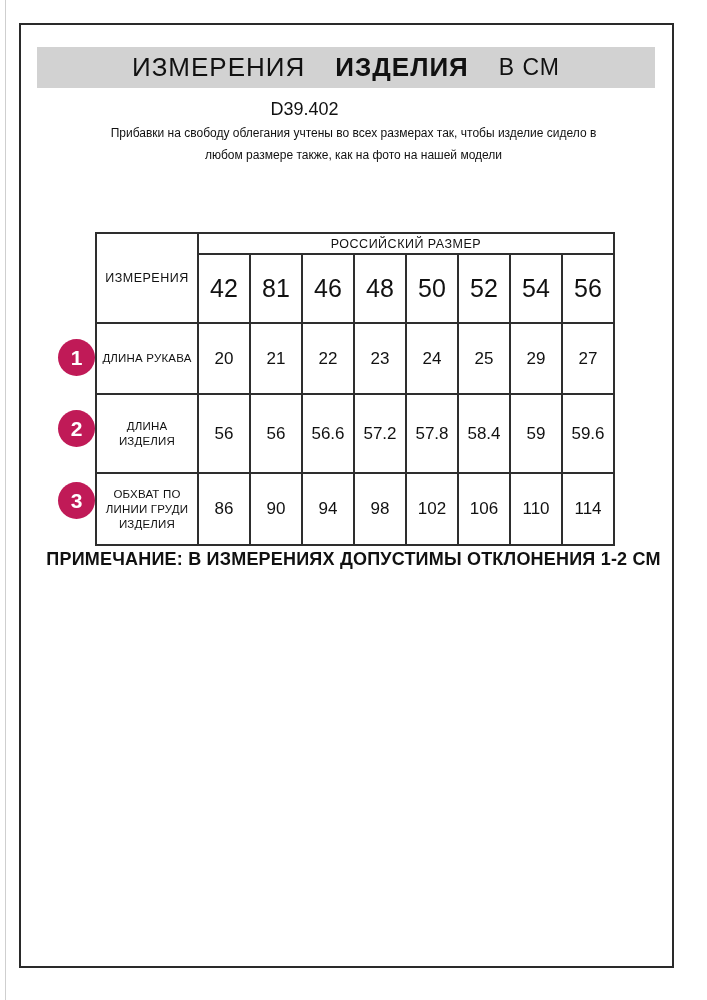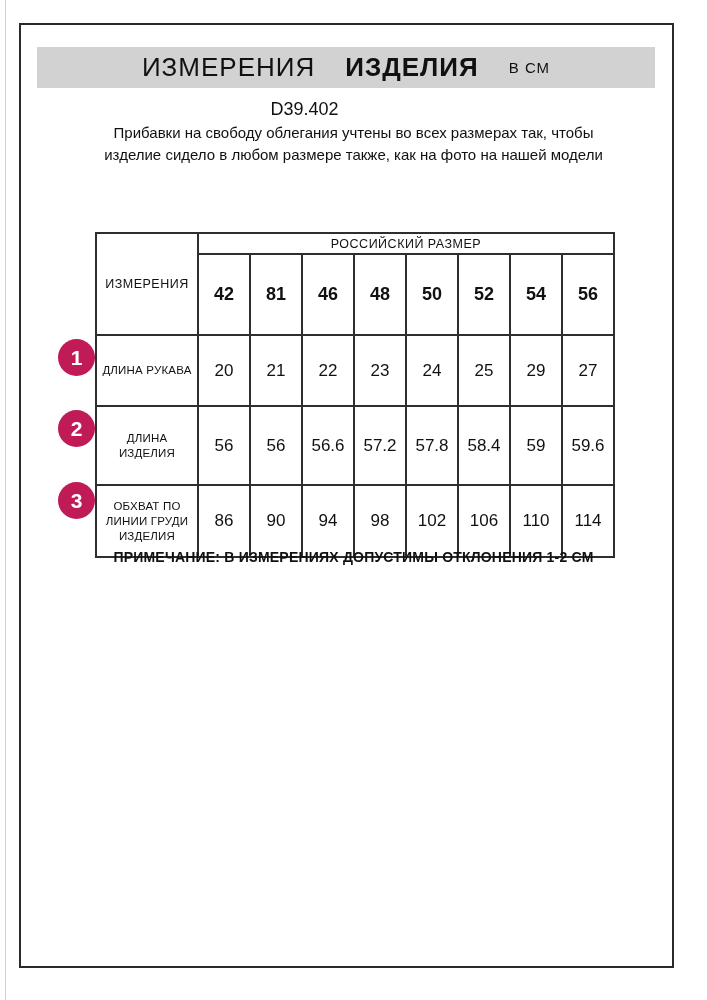--- a/index.html
+++ b/index.html
@@ -26,55 +26,55 @@
     left: 37px; top: 47px;
     width: 618px; height: 41px;
     background: #d2d2d2;
     display: flex;
     align-items: center;
     justify-content: center;
     gap: 30px;
   }
   .title-regular { font-size: 26px; letter-spacing: 1px; }
   .title-bold    { font-size: 26px; font-weight: bold; letter-spacing: 1px; }
-  .title-unit    { font-size: 15px; letter-spacing: 1px; }
+  .title-unit    { font-size: 23px; letter-spacing: 1px; }
 
   .product-code {
     position: absolute;
     left: 0; top: 99px; width: 609px;
     text-align: center;
     font-size: 18px;
   }
   .description {
     position: absolute;
     left: 50%; top: 122px;
     transform: translateX(-50%);
     width: 505px;
     text-align: center;
-    font-size: 15px;
+    font-size: 12px;
     line-height: 22px;
   }
 
   table.meas {
     position: absolute;
     left: 95px; top: 232px;
     border-collapse: collapse;
     table-layout: fixed;
   }
   table.meas col.c-label { width: 102px; }
   table.meas col.c-size  { width: 52px; }
   table.meas th, table.meas td {
     border: 2px solid #2e2e2e;
     text-align: center;
     vertical-align: middle;
     font-weight: normal;
     margin-left: 32px;
   }
   tr.group-row th   { height: 21px; font-size: 12.5px; letter-spacing: .5px; }
-  tr.sizes-row th   { height: 81px; font-size: 18px; font-weight: bold; }
+  tr.sizes-row th   { height: 69px; font-size: 25px; font-weight: normal; }
   th.meas-col-header { font-size: 13px; letter-spacing: .5px; }
   tr.data-row-1 { height: 71px; }
   tr.data-row-2 { height: 79px; }
   tr.data-row-3 { height: 72px; }
   td.row-label {
     font-size: 11.5px;
     line-height: 15px;
     letter-spacing: .2px;
     white-space: pre-line;
     padding: 0 2px;
@@ -95,21 +95,21 @@
     justify-content: center;
   }
   .badge-1 { top: 339px; }
   .badge-2 { top: 410px; }
   .badge-3 { top: 482px; }
 
   .note {
     position: absolute;
     left: 0; top: 549px; width: 707px;
     text-align: center;
-    font-size: 14px;
+    font-size: 18px;
     font-weight: bold;
     letter-spacing: .2px;
   }
 </style>
 </head>
 <body>
 
 <div class="scan-edge"></div>
 <div class="page-frame"></div>
 

